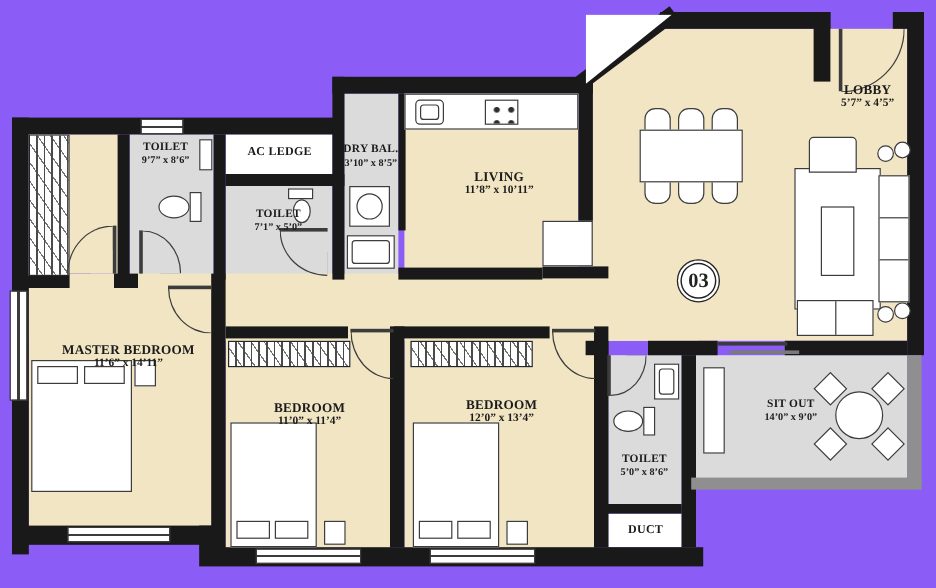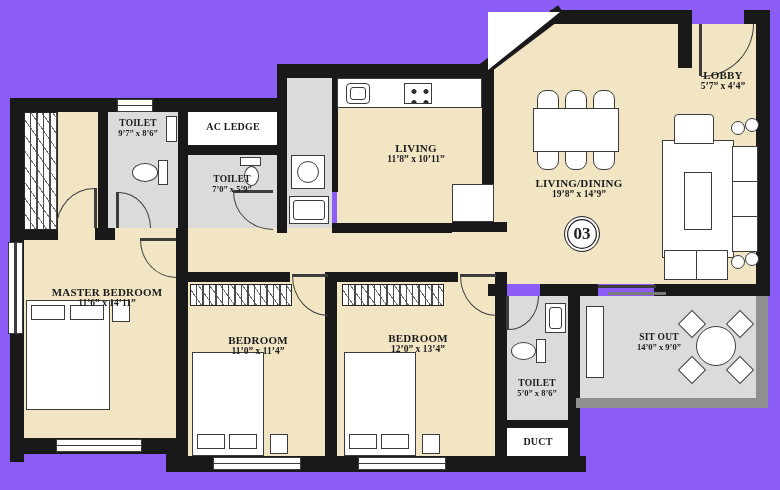--- a/index.html
+++ b/index.html
@@ -183,43 +183,43 @@
 
   <div class="furn" style="left:586px;top:306px;width:18px;height:72px;"></div>
   <div class="furn circle" style="left:696px;top:326px;width:40px;height:40px;"></div>
   <div class="furn rot45" style="left:682px;top:314px;width:20px;height:20px;"></div>
   <div class="furn rot45" style="left:730px;top:314px;width:20px;height:20px;"></div>
   <div class="furn rot45" style="left:682px;top:360px;width:20px;height:20px;"></div>
   <div class="furn rot45" style="left:730px;top:360px;width:20px;height:20px;"></div>
 
   <div class="label" style="left:686px;top:64px;width:74px;height:32px;">
     <span class="nm">LOBBY</span>
-    <span class="dm">5’7” x 4’4”</span>
-  </div>
-  <div class="label" style="left:508px;top:172px;width:142px;height:32px;">
-    <span class="nm">LIVING/DINING</span>
-    <span class="dm">19’8” x 14’9”</span>
+    <span class="dm">5’7” x 4’5”</span>
   </div>
   <div class="badge" style="left:564px;top:216px;">
     <span>03</span>
   </div>
   <div class="label" style="left:350px;top:138px;width:132px;height:30px;">
     <span class="nm">LIVING</span>
     <span class="dm">11’8” x 10’11”</span>
   </div>
+  <div class="label small" style="left:280px;top:116px;width:58px;height:28px;">
+    <span class="nm">DRY BAL.</span>
+    <span class="dm">3’10” x 8’5”</span>
+  </div>
   <div class="label" style="left:190px;top:118px;width:86px;height:16px;">
     <span class="nm" style="font-size:10px;">AC LEDGE</span>
   </div>
   <div class="label small" style="left:102px;top:114px;width:72px;height:28px;">
     <span class="nm">TOILET</span>
     <span class="dm">9’7” x 8’6”</span>
   </div>
   <div class="label small" style="left:186px;top:170px;width:92px;height:28px;">
     <span class="nm">TOILET</span>
-    <span class="dm">7’0” x 5’9”</span>
+    <span class="dm">7’1” x 5’0”</span>
   </div>
   <div class="label" style="left:38px;top:282px;width:138px;height:30px;align-items:center;">
     <span class="nm">MASTER BEDROOM</span>
     <span class="dm">11’6” x 14’11”</span>
   </div>
   <div class="label" style="left:196px;top:330px;width:124px;height:30px;">
     <span class="nm">BEDROOM</span>
     <span class="dm">11’0” x 11’4”</span>
   </div>
   <div class="label" style="left:352px;top:328px;width:132px;height:30px;">

